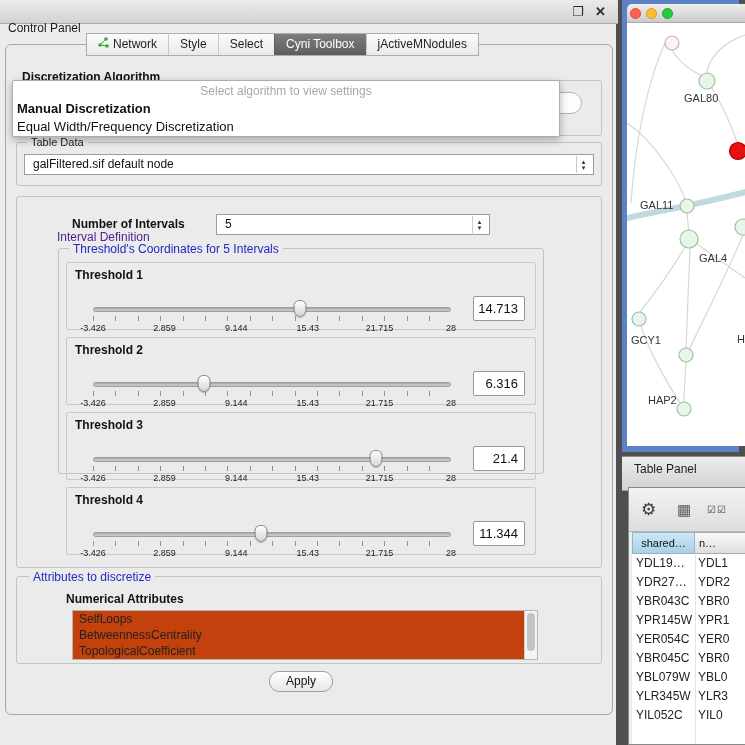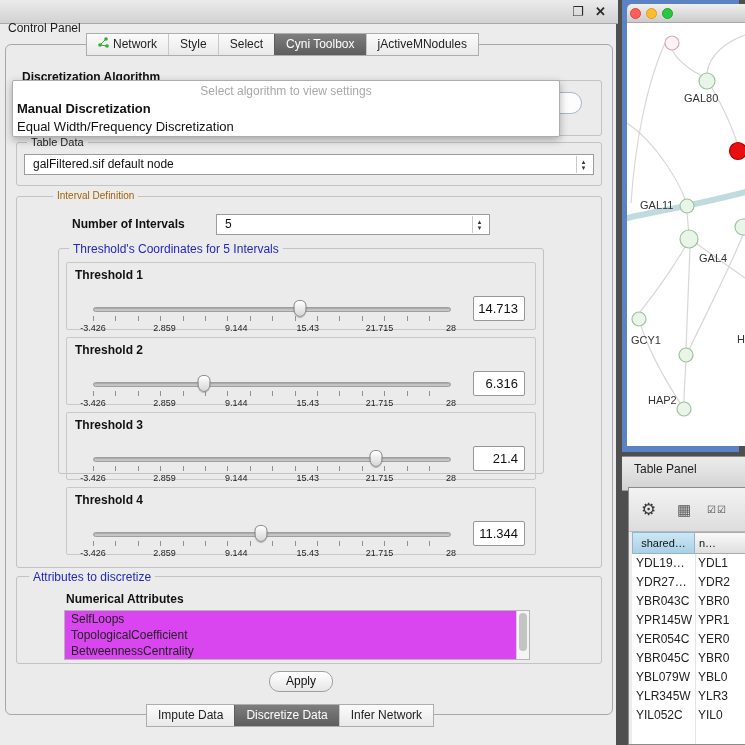--- a/index.html
+++ b/index.html
@@ -26,21 +26,21 @@
   .tabstrip .tab { display:flex; align-items:center; gap:4px; padding:0 11px;
     font-size:12px; color:#222; line-height:21px; border-left:1px solid #c8c8c8; background:linear-gradient(#fbfbfb,#e9e9e9); }
   .tabstrip .tab:first-child { border-left:none; }
   .tabstrip .tab.selected { background:linear-gradient(#7e7e7e,#5d5d5d); color:#fff; border-left-color:#5d5d5d; }
   .tabstrip-top { left:86px; top:33px; }
   .tabstrip-bottom { left:146px; top:704px; }
 
   
   .group { position:absolute; border:1px solid #c3c3c3; border-radius:3px; }
   .gtitle { position:absolute; top:-7px; background:#ebebeb; padding:0 4px; font-size:11px; white-space:nowrap; }
-  .gtitle.green { color:#a16207; font-size:10px; }
+  .gtitle.green { color:#4c1d95; font-size:12px;margin-top:40px; }
   .gtitle.blue { color:#2029c0; font-size:12px; }
   .gtitle.gray { color:#222; }
 
   
   .combo { position:absolute; background:#fff; border:1px solid #9c9c9c; border-radius:0; }
   .combo .cval { position:absolute; left:8px; top:0; line-height:19px; font-size:12px; color:#111; white-space:nowrap; }
   .spinner { position:absolute; right:3px; top:1px; width:14px; height:17px;
     display:flex; flex-direction:column; align-items:center; justify-content:center;
     font-size:7px; line-height:6px; color:#333; border-left:1px solid #c9c9c9; }
 
@@ -68,21 +68,21 @@
   .ticks { position:absolute; left:0; top:9px; width:100%; height:5px;
     background:repeating-linear-gradient(to right,#909090 0,#909090 1px,transparent 1px,transparent 22.4px); }
   .scale { position:absolute; left:0; top:16px; width:100%; height:10px; font-size:9px; color:#222; }
   .scale span { position:absolute; transform:translateX(-50%); white-space:nowrap; }
   .th-value { position:absolute; right:10px; top:33px; width:52px; height:25px; background:#fff;
     border:1px solid #979797; border-radius:2px; font-size:13px; line-height:23px;
     text-align:right; padding-right:6px; color:#111; }
 
   
   .bold-label { position:absolute; font-size:12px; font-weight:bold; color:#111; }
-  .listbox { left:64px; top:610px; width:466px; height:50px; background:#d946ef;
+  .listbox { left:72px; top:610px; width:466px; height:50px; background:#c2410c;
     border:1px solid #b5b5b5; overflow:hidden; }
   .listbox .litem { font-size:12px; line-height:16px; padding-left:6px; color:#222; white-space:nowrap; }
   .vscroll { position:absolute; right:0; top:0; width:13px; height:100%;
     background:#f4f4f4; border-left:1px solid #d0d0d0; }
   .vscroll .vthumb { position:absolute; left:2px; top:2px; width:8px; height:38px;
     background:#c4c4c4; border-radius:4px; }
 
   .apply-btn { left:269px; top:671px; width:64px; height:21px;
     background:linear-gradient(#ffffff,#e7e7e7); border:1px solid #a0a0a0; border-radius:10px;
     font-size:12px; text-align:center; line-height:19px; color:#111; }
@@ -278,40 +278,29 @@
     </div>
     <div class="th-value">11.344</div>
   </div>
 
   <div class="group" style="left:16px; top:576px; width:586px; height:88px;">
     <span class="gtitle blue" style="left:12px;">Attributes to discretize</span>
   </div>
   <span class="abs bold-label" style="left:66px; top:592px;">Numerical Attributes</span>
   <div class="abs listbox">
     <div class="litem">SelfLoops</div>
+    <div class="litem">BetweennessCentrality</div>
     <div class="litem">TopologicalCoefficient</div>
-    <div class="litem">BetweennessCentrality</div>
     <div class="vscroll">
       <div class="vthumb"></div>
     </div>
   </div>
 
   <div class="abs apply-btn">Apply</div>
 
-  <div class="abs tabstrip tabstrip-bottom">
-    <div class="tab">
-        <span>Impute Data</span>
-      </div>
-    <div class="tab selected">
-        <span>Discretize Data</span>
-      </div>
-    <div class="tab">
-        <span>Infer Network</span>
-      </div>
-  </div>
 
   <div class="abs net-window">
     <div class="net-titlebar">
       <span class="light red"></span>
       <span class="light yellow"></span>
       <span class="light green"></span>
     </div>
     <div class="net-canvas">
       <svg class="net-svg" width="118" height="423" viewBox="0 0 118 423">
         <g>

